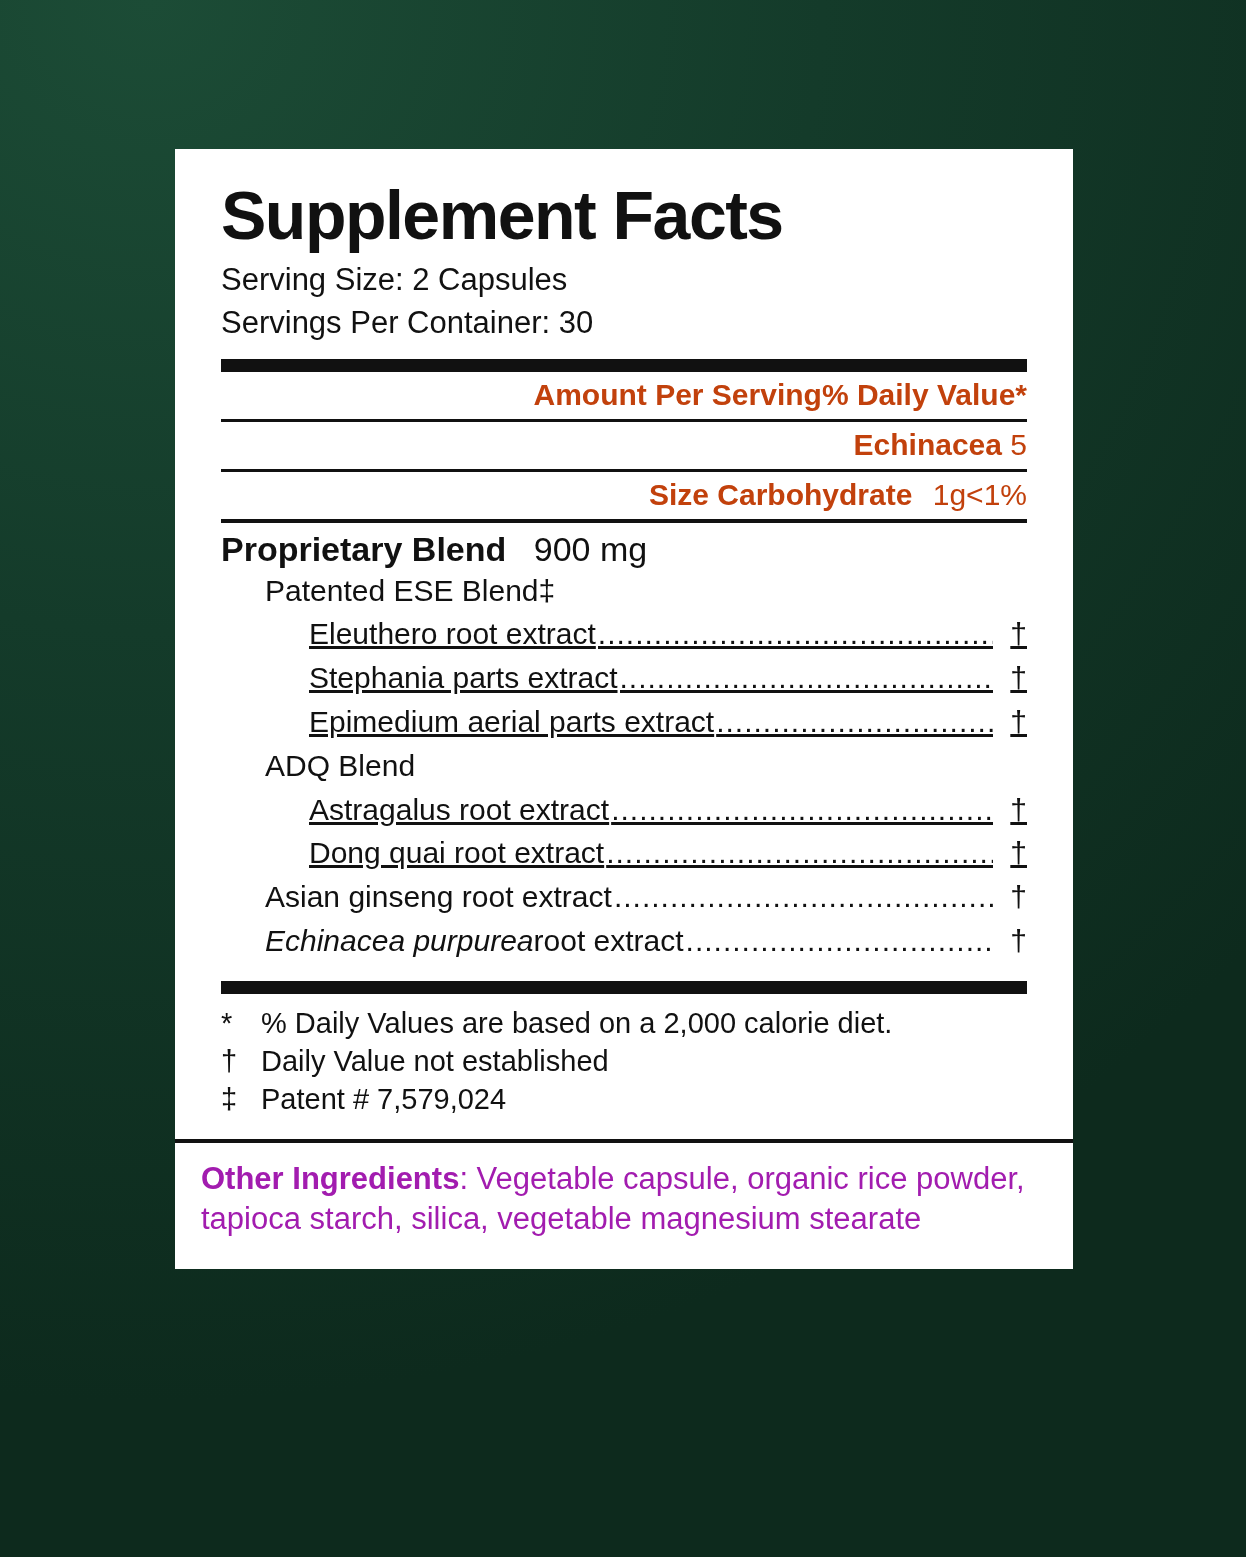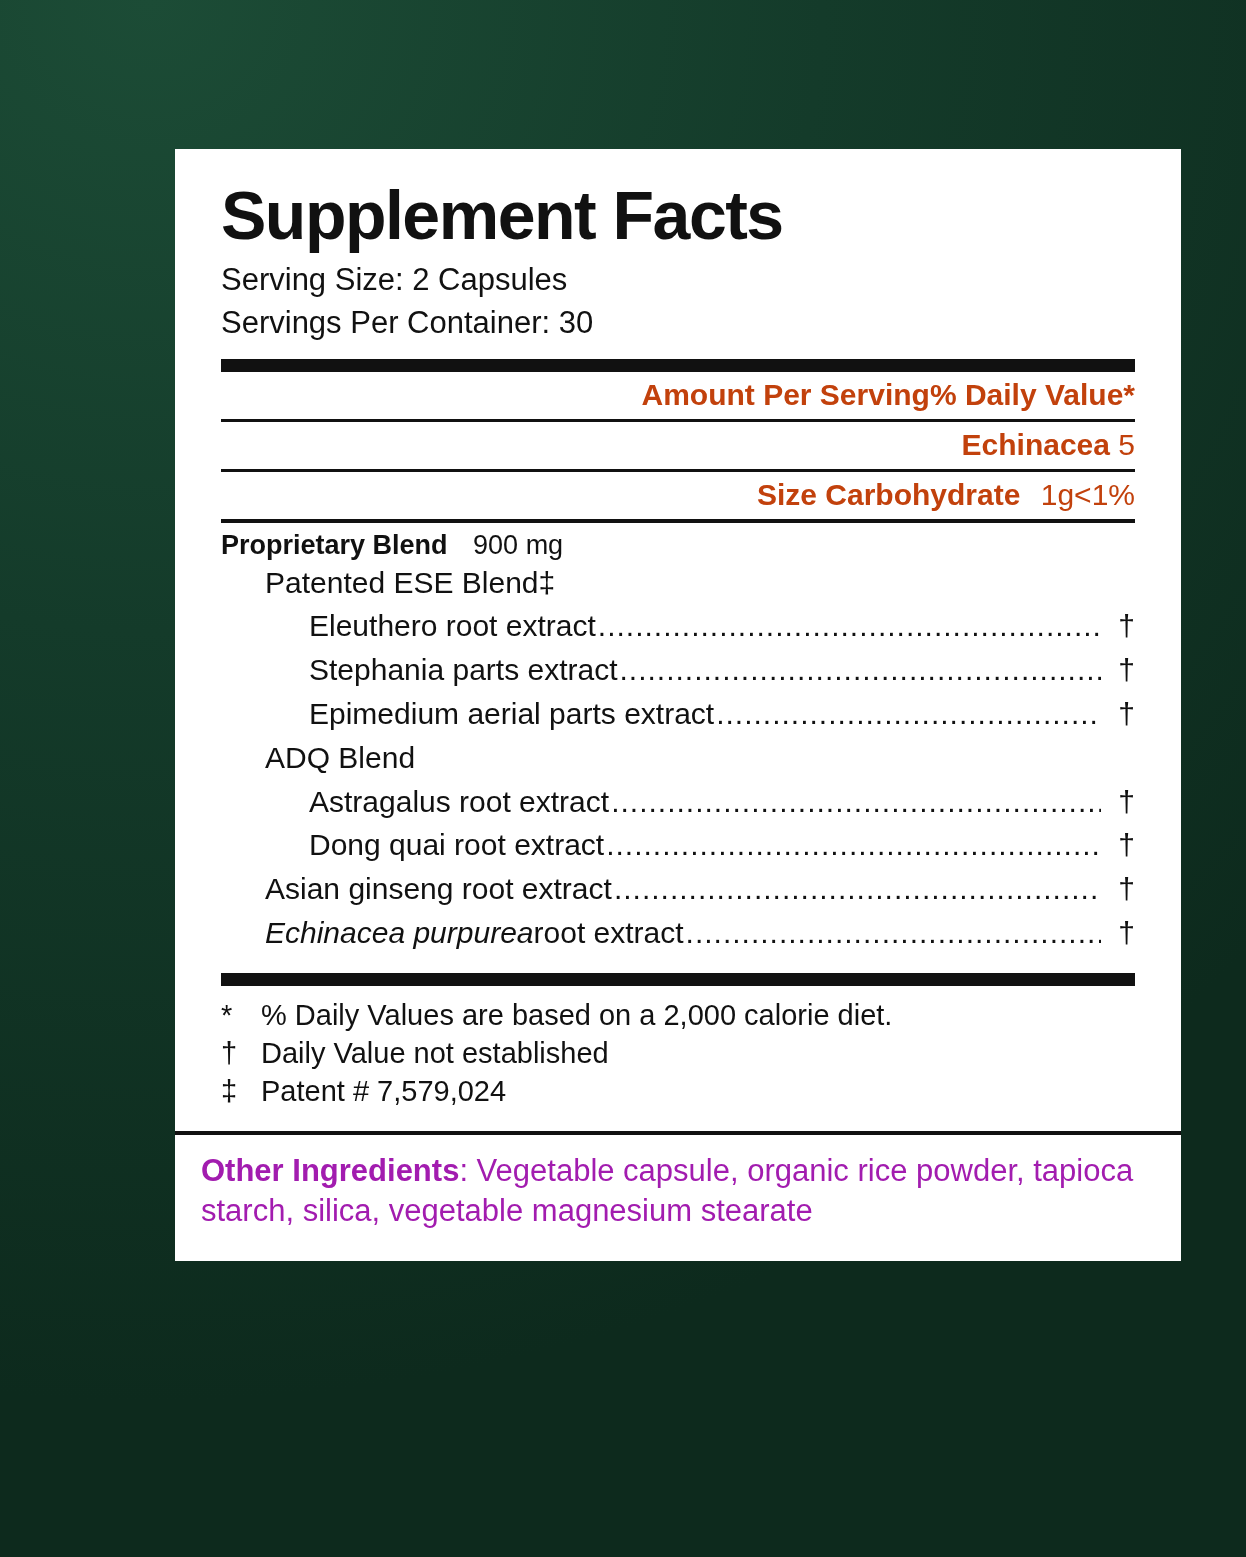--- a/index.html
+++ b/index.html
@@ -18,21 +18,21 @@
   .bg-gradient {
     position: absolute;
     inset: 0;
     background:
       radial-gradient(120% 90% at 12% 0%, #1c4c36 0%, #143b2a 45%, #0d2a1d 100%);
   }
   .panel-wrap {
     position: absolute;
     left: 175px;
     top: 149px;
-    width: 1006px;
+    width: 898px;
     background: #ffffff;
     box-sizing: border-box;
   }
   .facts {
     padding: 26px 46px 6px 46px;
     box-sizing: border-box;
   }
   .title {
     font-size: 68px;
     font-weight: bold;
@@ -66,41 +66,42 @@
     font-size: 30px;
     color: #c2410c;
     padding: 6px 0 7px 0;
   }
   .row .left { font-weight: bold; }
   .row .right { font-weight: bold; }
   .row.value-row .left { font-weight: bold; }
   .row.value-row .left span.amt { font-weight: normal; }
   .row.value-row .right { font-weight: normal; }
   .blend-head {
-    font-size: 27px;
+    font-size: 34px;
     color: #111;
     padding: 7px 0 0 0;
   }
   .blend-head b { font-weight: bold; }
   .blend-head .mg { font-weight: normal; margin-left: 18px; }
   .ing-l1 {
     font-size: 30px;
     color: #111;
     padding-left: 44px;
     line-height: 1.46;
     white-space: nowrap;
   }
   .ing-l2 {
     font-size: 30px;
     color: #111;
     padding-left: 88px;
     line-height: 1.46;
     display: flex;
     align-items: flex-start;
     white-space: nowrap;
+    text-decoration: underline;
   }
   .ing-l1.dotline {
     display: flex;
     align-items: baseline;
   }
   .name { flex: 0 0 auto; }
   .name.italic { font-style: italic; }
   .dots {
     flex: 1 1 auto;
     overflow: hidden;

